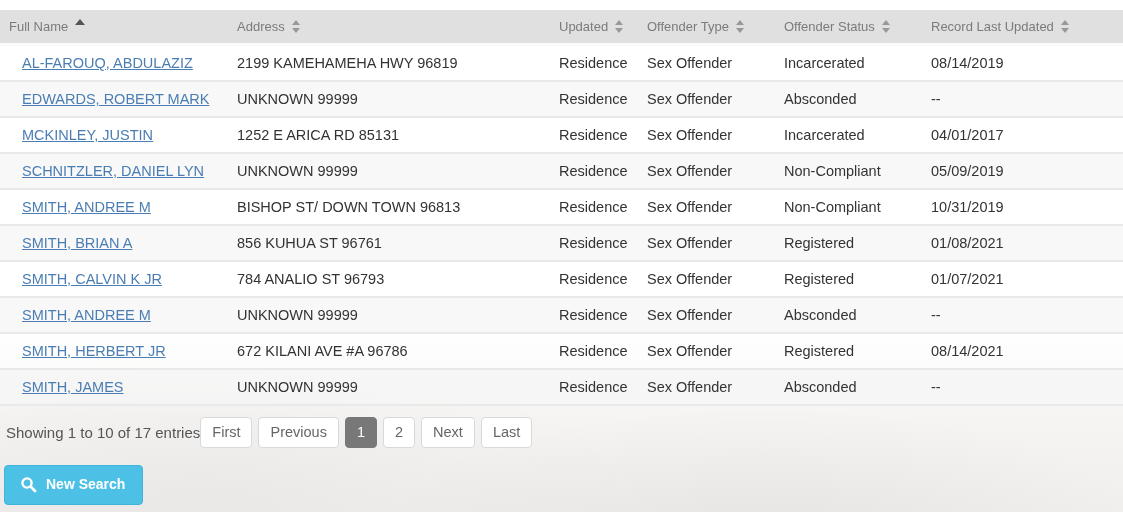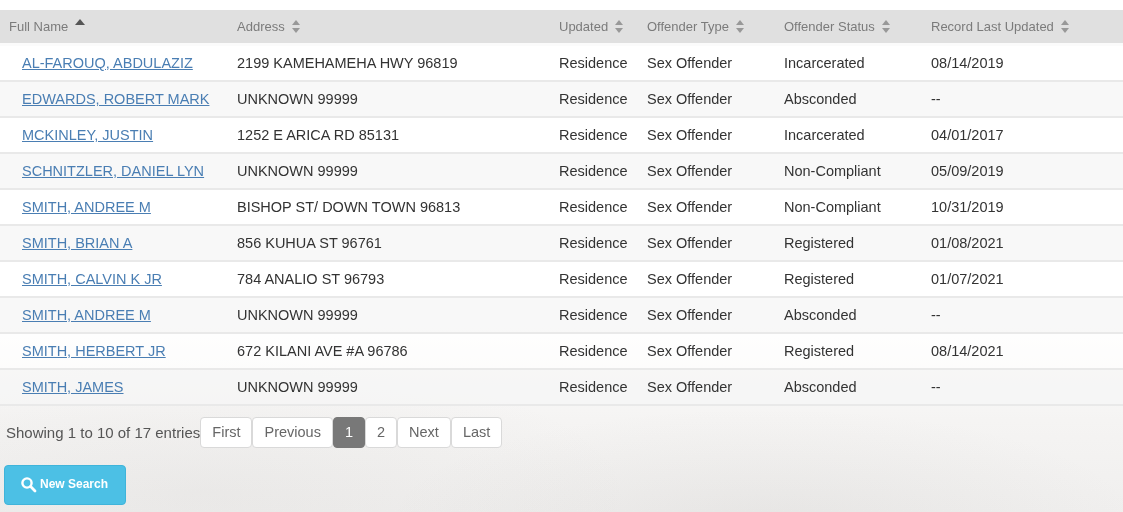--- a/index.html
+++ b/index.html
@@ -53,33 +53,33 @@
     content: ""; position: absolute; bottom: 0; left: 0;
     border-left: 4.5px solid transparent; border-right: 4.5px solid transparent;
     border-top: 5px solid #989898;
   }
   
   .table-footer {
     display: flex; justify-content: flex-start; align-items: center;
     padding: 11px 9px 0 6px;
   }
   .showing-text { font-size: 15px; color: #555; }
-  .pagination { display: flex; }
+  .pagination { display: flex; gap: 6px; }
   .page-btn {
     font-family: "Liberation Sans", sans-serif;
     background: #fff; border: 1px solid #d9d9d9; border-radius: 4px;
     color: #666; font-size: 14.5px; padding: 5px 11px; cursor: pointer; line-height: 1.3;
   }
   .page-btn.active { background: #787878; border-color: #787878; color: #fff; }
   
   .new-search-btn {
     font-family: "Liberation Sans", sans-serif;
-    display: inline-flex; align-items: center; gap: 3px;
+    display: inline-flex; align-items: center; gap: 9px;
     margin: 17px 0 0 4px; background: #4cc0e5; border: 1px solid #3fb4da;
-    border-radius: 4px; color: #fff; font-size: 12px; font-weight: 600;
+    border-radius: 4px; color: #fff; font-size: 14px; font-weight: 600;
     padding: 10px 17px 11px 15px; cursor: pointer;
   }
   .search-icon { display: inline-flex; }
 </style>
 </head>
 <body>
 
 <div class="page">
 
   <table class="results">

